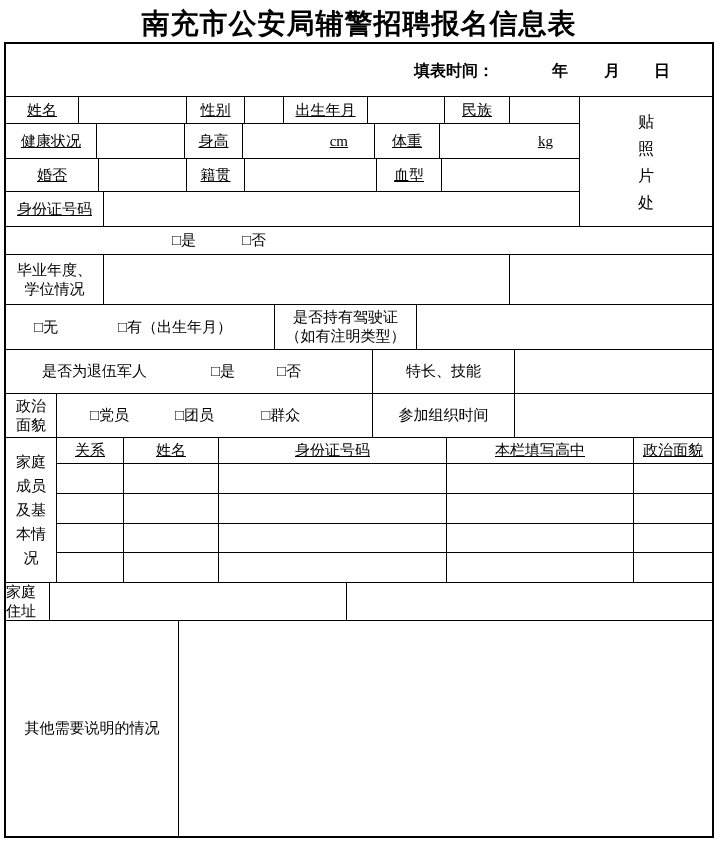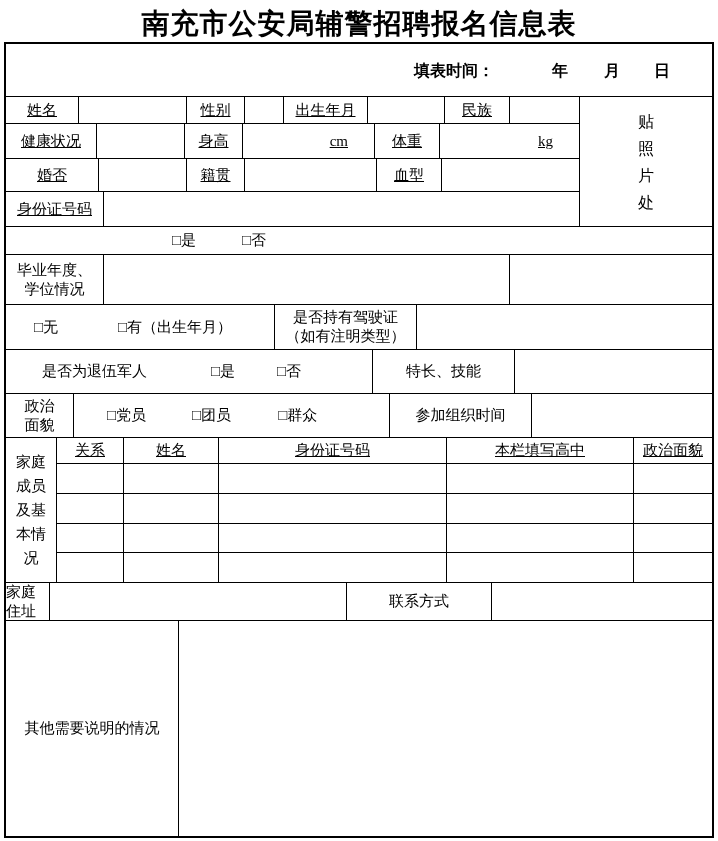--- a/index.html
+++ b/index.html
@@ -125,21 +125,21 @@
       <div class="cell left" style="width:367px;padding-left:36px">
         <span>是否为退伍军人</span>
         <span style="margin-left:64px">□是</span>
         <span style="margin-left:42px">□否</span>
       </div>
       <div class="cell" style="width:142px">特长、技能</div>
       <div class="cell" style="flex:1"></div>
     </div>
 
     <div class="row" style="height:44px">
-      <div class="cell pre" style="width:68px">政治
+      <div class="cell pre" style="width:51px">政治
 面貌</div>
       <div class="cell left" style="width:316px;padding-left:33px">
         <span>□党员</span>
         <span style="margin-left:46px">□团员</span>
         <span style="margin-left:47px">□群众</span>
       </div>
       <div class="cell" style="width:142px">参加组织时间</div>
       <div class="cell" style="flex:1"></div>
     </div>
 
@@ -185,21 +185,20 @@
           <div class="cell" style="width:228px"></div>
           <div class="cell" style="width:187px"></div>
           <div class="cell" style="flex:1"></div>
         </div>
       </div>
     </div>
 
     <div class="row" style="height:38px">
       <div class="cell" style="width:44px">家庭住址</div>
       <div class="cell" style="width:297px"></div>
-      <div class="cell" style="width:145px">联系方式</div>
       <div class="cell" style="flex:1"></div>
     </div>
 
     <div class="row">
       <div class="cell" style="width:173px">其他需要说明的情况</div>
       <div class="cell" style="flex:1"></div>
     </div>
 
   </div>
 </div>

